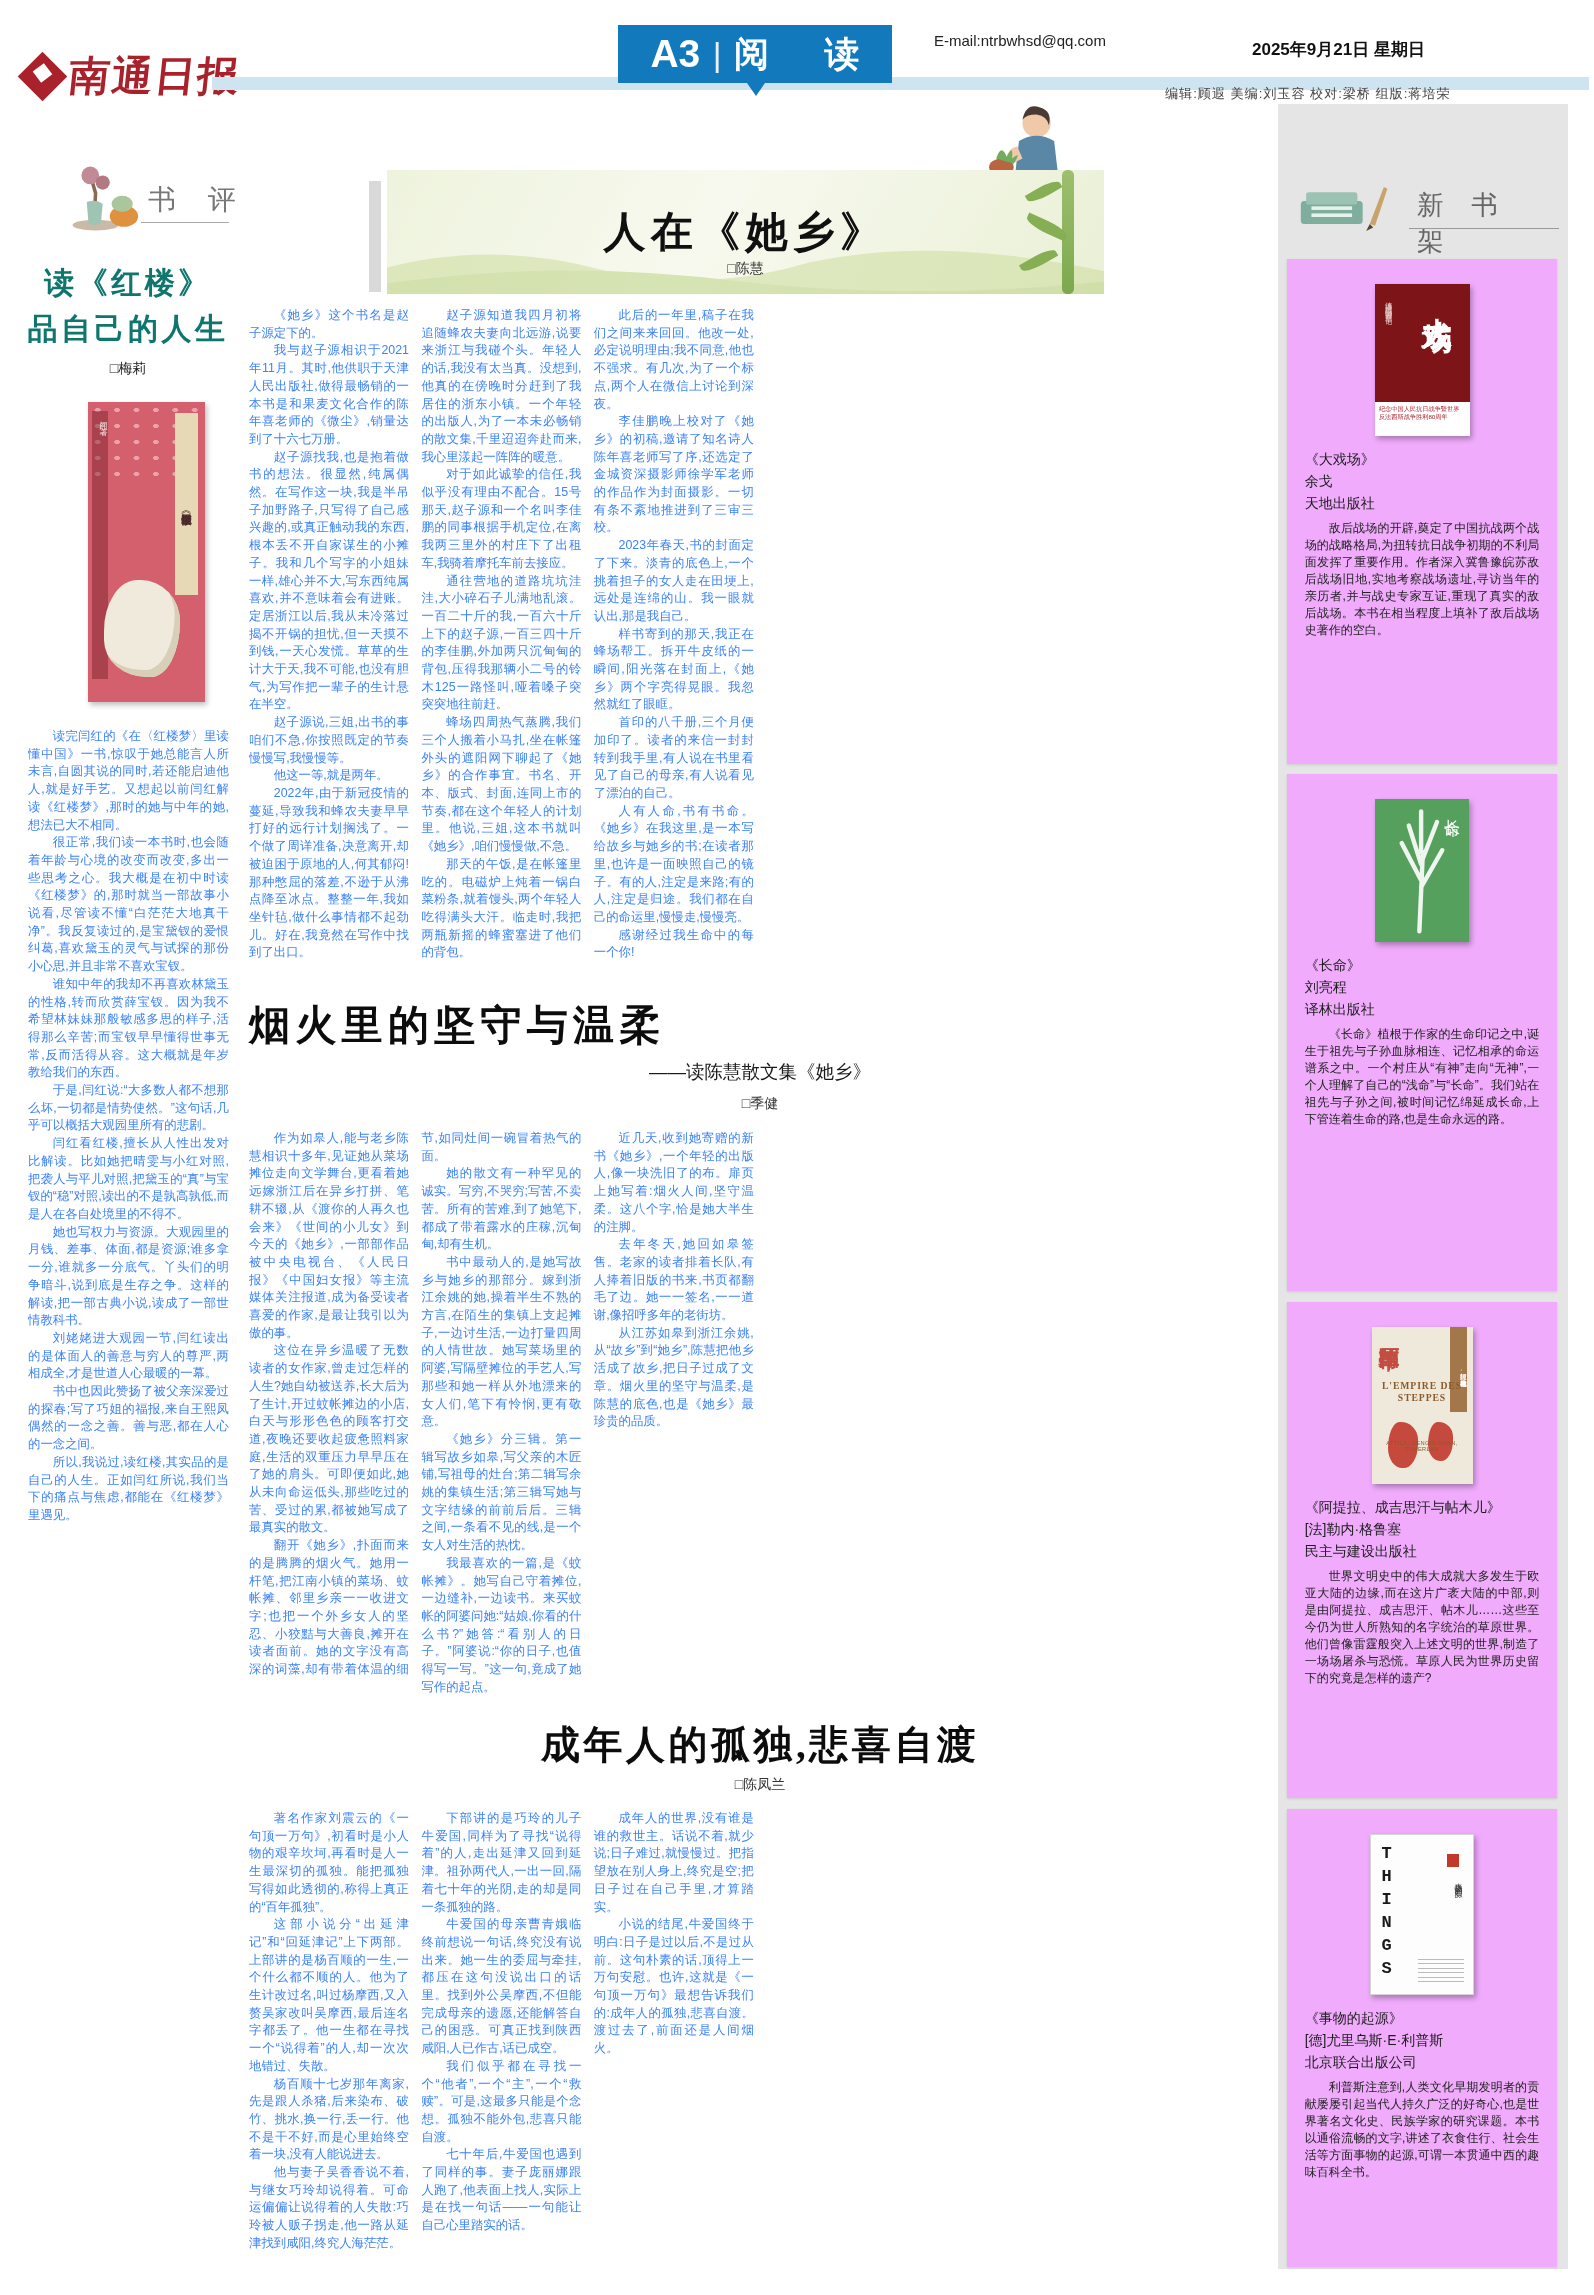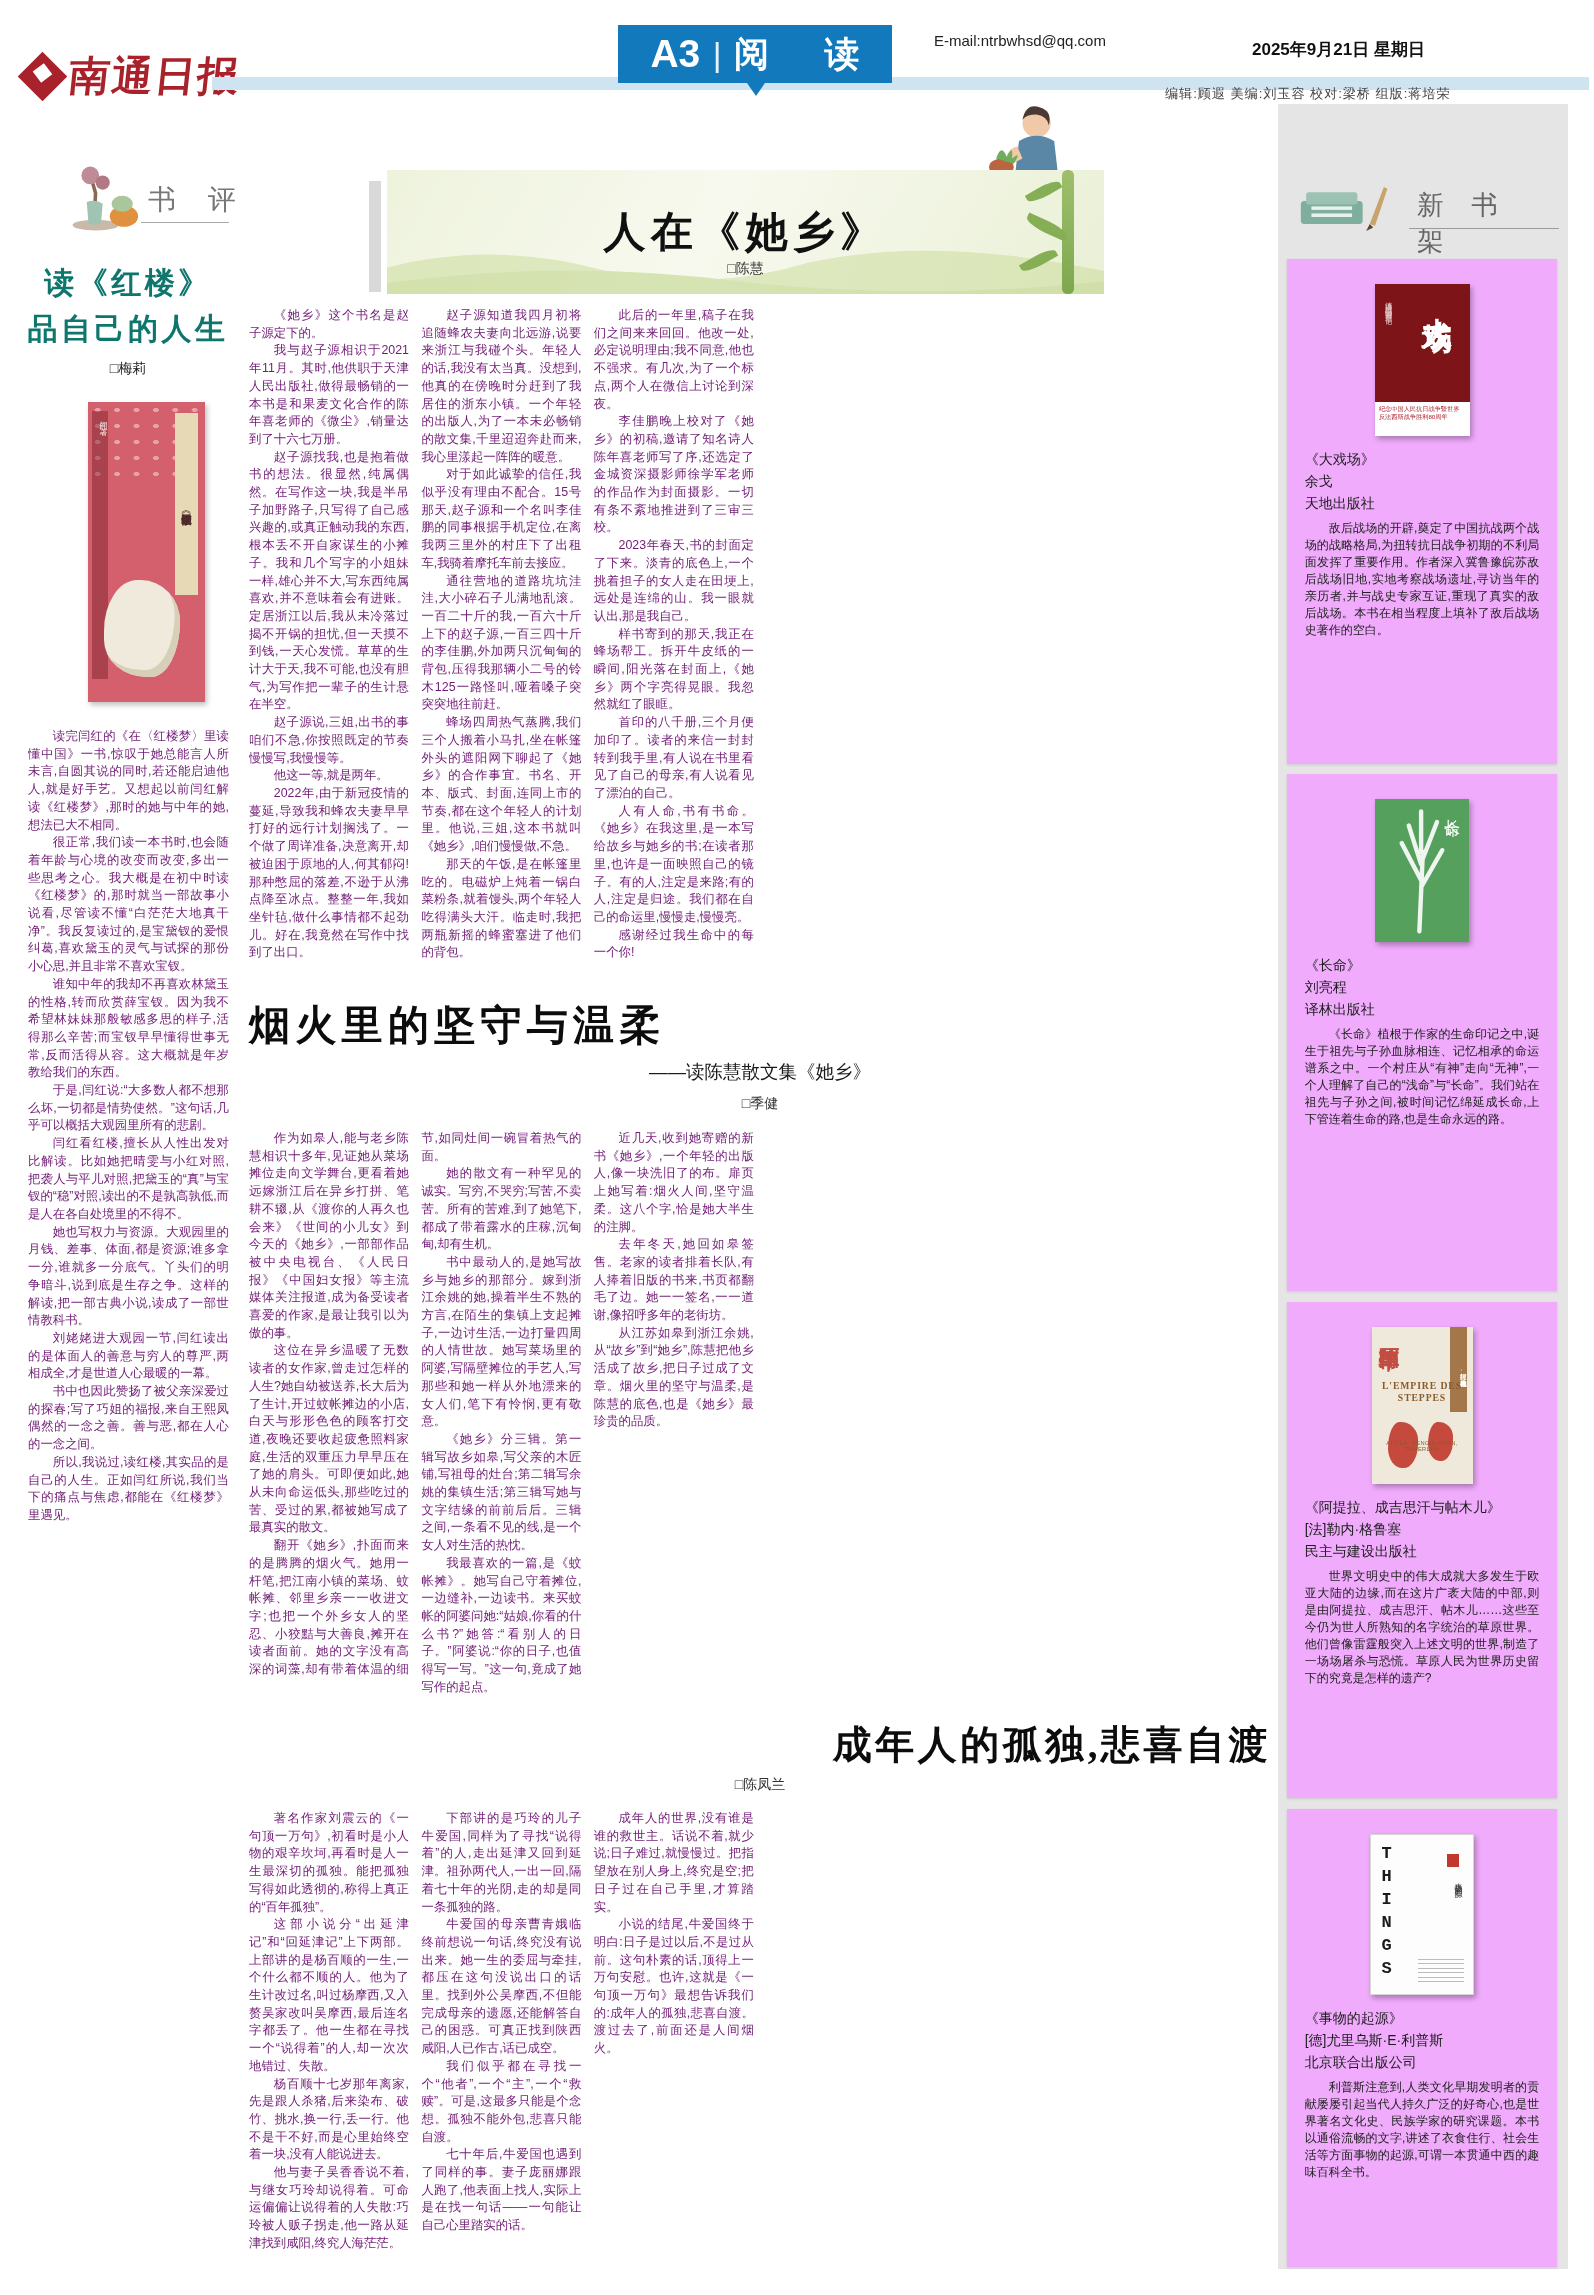--- a/index.html
+++ b/index.html
@@ -16,21 +16,21 @@
                display:flex;align-items:center;justify-content:center;gap:12.4px;}
   .page-banner .pl{font-size:39px;font-weight:bold;font-family:"Liberation Sans",sans-serif;}
   .page-banner .dv{font-size:34px;font-weight:300;opacity:.9;}
   .page-banner .sl{font-size:35px;font-weight:bold;letter-spacing:23px;margin-right:-23px;}
   .banner-arrow{position:absolute;left:747px;top:83px;width:0;height:0;
                 border-left:9.7px solid transparent;border-right:9.7px solid transparent;border-top:13.2px solid #1279bd;}
   .hdr-email{position:absolute;left:934px;top:32px;font-size:15px;color:#222;}
   .hdr-date{position:absolute;left:1252px;top:38px;font-size:17px;color:#111;font-weight:bold;}
   .hdr-staff{position:absolute;left:1165px;top:85px;font-size:13.2px;color:#444;letter-spacing:0.9px;}
   
-  .btext{font-size:12.4px;line-height:17.7px;text-align:justify;color:#701a75;}
+  .btext{font-size:12.4px;line-height:17.7px;text-align:justify;color:#3b82f6;}
   .btext p{margin:0;text-indent:2em;}
   .shuping-label{position:absolute;left:148px;top:181px;font-size:28px;color:#777;letter-spacing:12.4px;font-family:"Liberation Serif",serif;}
   .shuping-line{position:absolute;left:141px;top:222px;width:88px;height:0.9px;background:#aaa;}
   .bp-title{position:absolute;left:26.5px;top:260px;width:203px;text-align:center;
             font-family:"Liberation Serif",serif;font-size:30px;font-weight:bold;line-height:46px;color:#0f766e;letter-spacing:3.5px;}
   .bp-author{position:absolute;left:26.5px;top:360px;width:203px;text-align:center;font-size:14px;color:#222;}
   .hl-cover{position:absolute;left:88px;top:402px;width:117px;height:300px;background:#d4606e;
             box-shadow:1.8px 2.6px 5.3px rgba(0,0,0,.25);overflow:hidden;}
   .hl-dots{position:absolute;left:0;top:0;width:100%;height:79px;
            background-image:radial-gradient(#e9a2ac 2.6px,transparent 2.6px);background-size:19.4px 16px;}
@@ -53,21 +53,21 @@
   .tx-author{position:absolute;left:0;top:90px;width:100%;text-align:center;font-size:14px;color:#333;}
   .woman{position:absolute;left:952px;top:97px;width:141px;height:109px;}
   
   .cols6{position:absolute;column-count:6;column-gap:12.4px;column-fill:auto;overflow:hidden;}
   .tx-text{left:249px;top:307px;width:1022px;height:664px;}
   .mid-title{position:absolute;left:249px;top:998px;width:1022px;
              font-family:Liberation Sans, sans-serif;font-size:41px;font-weight:bold;letter-spacing:5.3px;color:#0c0c0c;}
   .mid-sub{position:absolute;left:249px;top:1059px;width:1022px;text-align:center;font-size:18.5px;color:#1a1a1a;}
   .mid-author{position:absolute;left:249px;top:1095px;width:1022px;text-align:center;font-size:14px;color:#333;}
   .mid-text{left:249px;top:1130px;width:1022px;height:569px;}
-  .bot-title{position:absolute;left:249px;top:1718px;width:1022px;text-align:right;
+  .bot-title{position:absolute;left:249px;top:1718px;width:1022px;text-align:center;
              font-family:"Liberation Serif",serif;font-size:39px;font-weight:bold;letter-spacing:3.5px;color:#0c0c0c;}
   .bot-author{position:absolute;left:249px;top:1776px;width:1022px;text-align:center;font-size:14px;color:#333;}
   .bot-text{left:249px;top:1810px;width:1022px;height:454px;}
   
   .sidebar{position:absolute;left:1278px;top:104px;width:290px;height:2165px;background:#e5e5e5;}
   .shelf-head{position:absolute;left:1285px;top:173px;width:274px;height:64px;}
   .shelf-label{position:absolute;left:132px;top:14px;font-size:26.5px;color:#666;letter-spacing:10.6px;font-family:"Liberation Serif",serif;}
   .shelf-line{position:absolute;left:124px;top:55px;width:150px;height:0.9px;background:#9a9a9a;}
   .card{position:absolute;left:1287px;width:270px;background:#f0abfc;box-shadow:0 0.9px 2.6px rgba(0,0,0,.12);}
   .card .cover{margin:25px auto 12.4px auto;position:relative;box-shadow:1.8px 2.6px 5.3px rgba(0,0,0,.3);}

